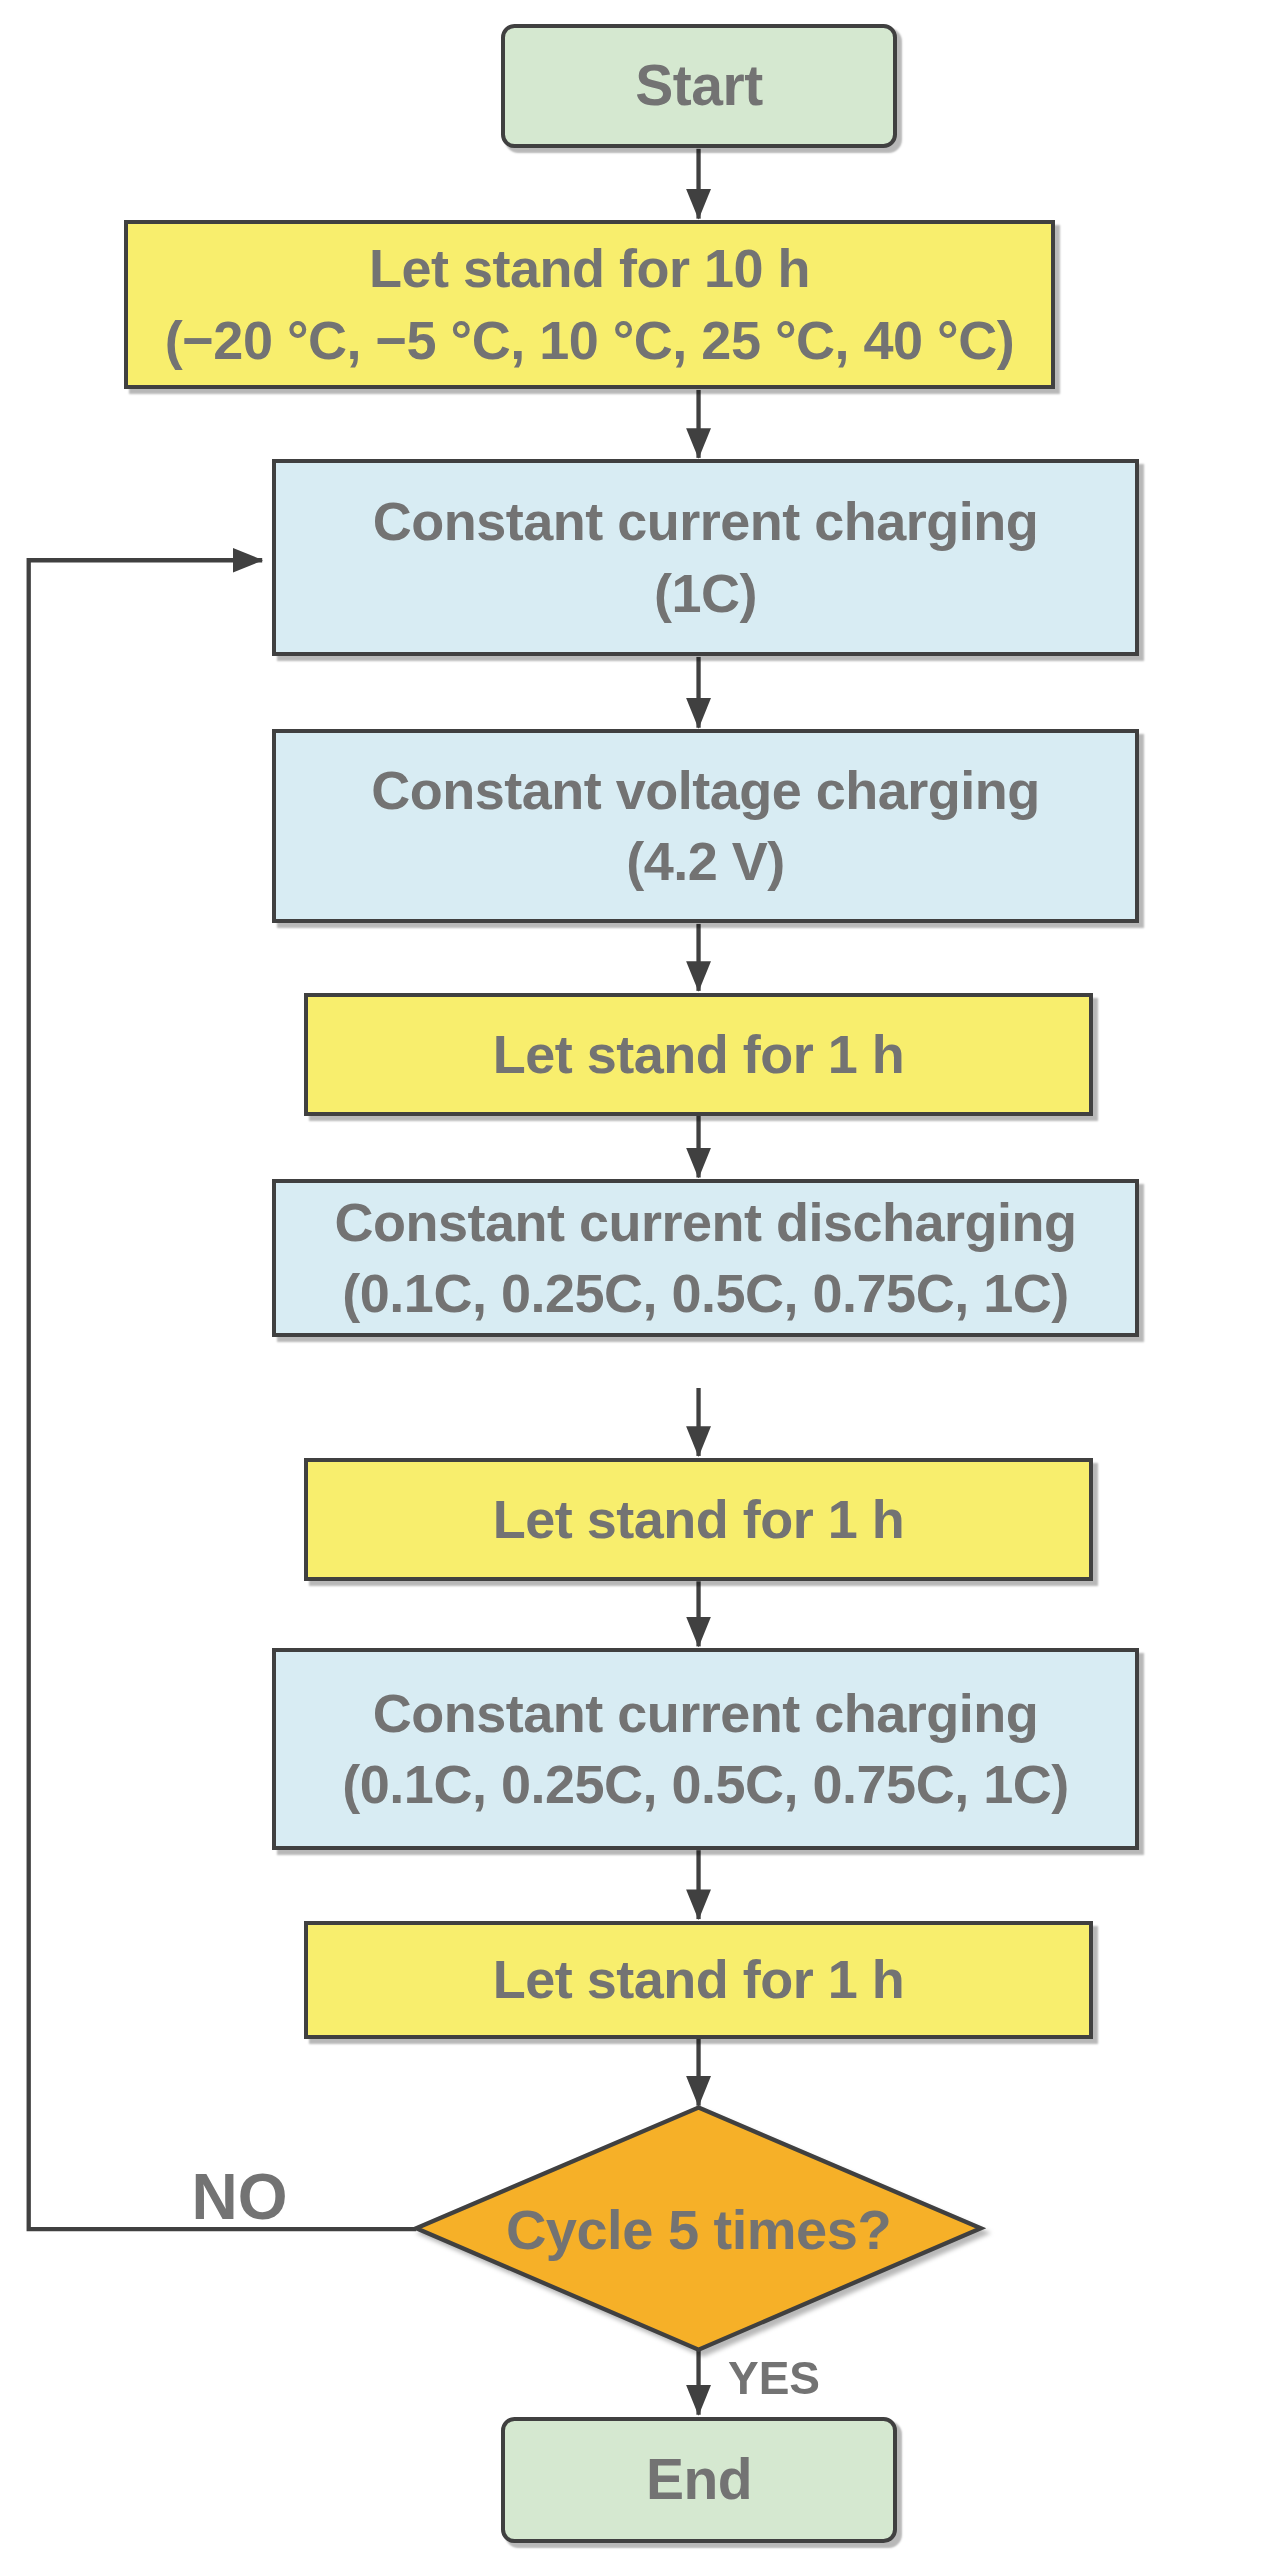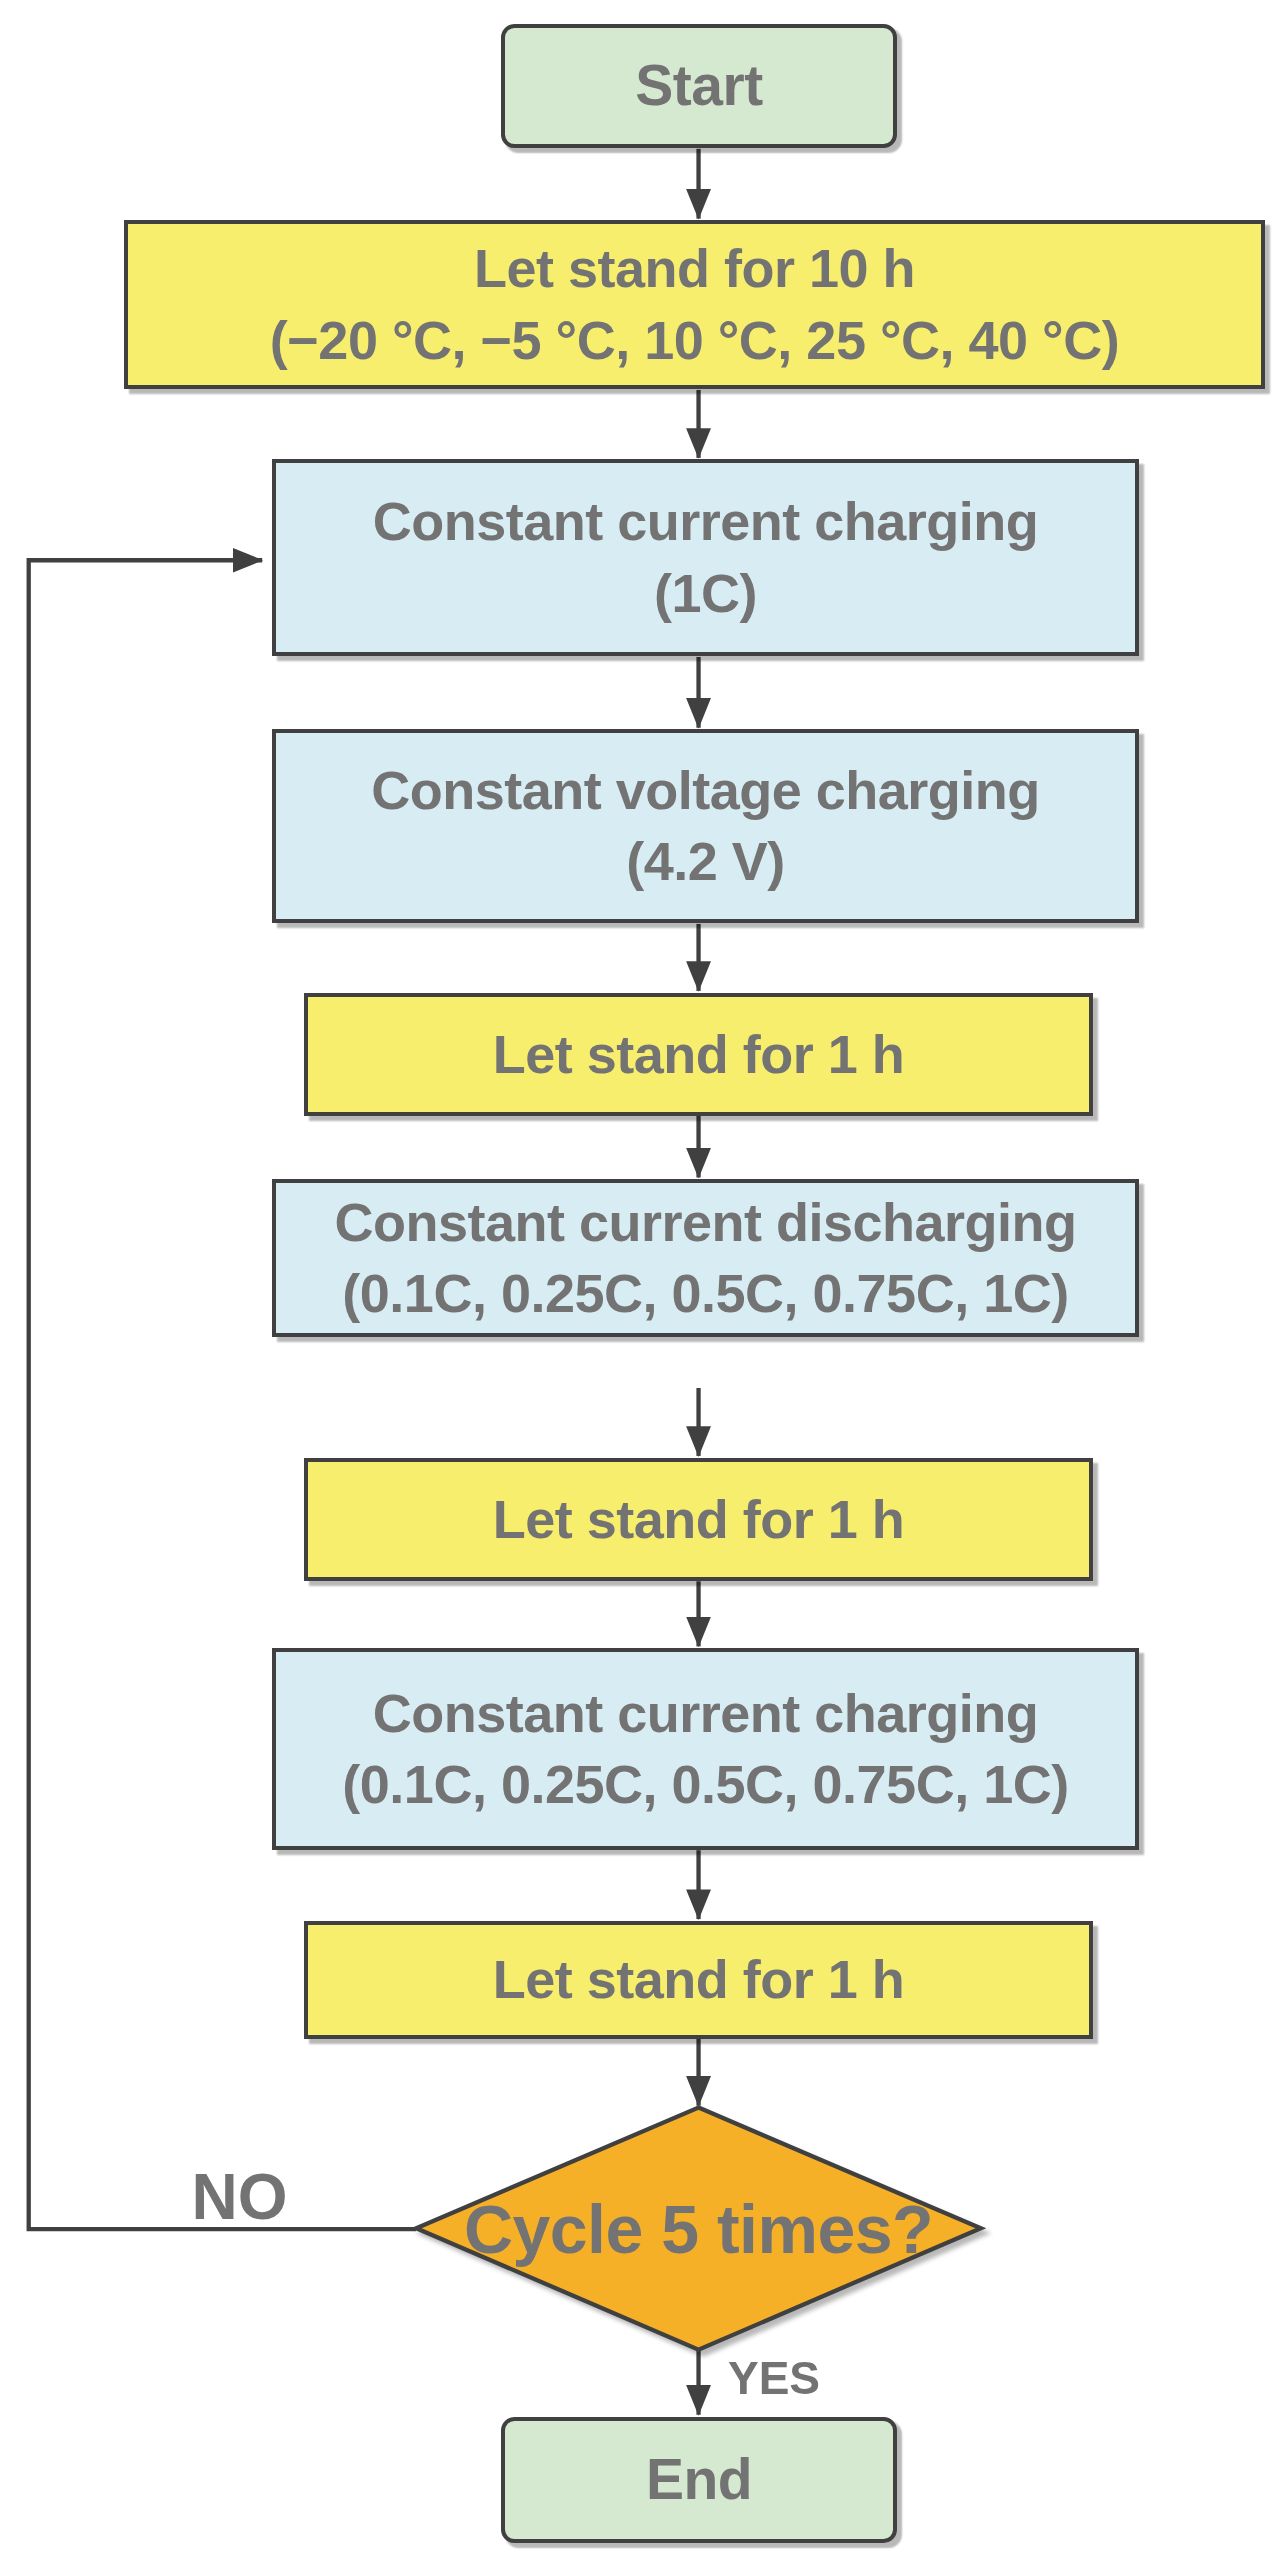--- a/index.html
+++ b/index.html
@@ -31,35 +31,35 @@
     white-space: nowrap;
   }
   .terminator { background: #d5e8d0; border-radius: 13.4px; font-size: 57px; }
   .wait   { background: #f8ee6d; }
   .step   { background: #d8ecf3; margin-left: 6px; }
 
   .diamond-label {
     position: absolute;
     left: 416px; top: 2108px; width: 565px; height: 242px;
     display: flex; align-items: center; justify-content: center;
-    font-weight: bold; font-size: 68px; letter-spacing: -0.5px;
+    font-weight: bold; font-size: 56px; letter-spacing: -0.5px;
     white-space: nowrap;
   }
   .edge-label {
     position: absolute;
     font-weight: bold;
     line-height: 1;
     white-space: nowrap;
   }
   #no-label  { left: 163px; top: 2165px; width: 153px; text-align: center; font-size: 64px; }
   #yes-label { left: 728px; top: 2355px; width: 163px; text-align: left;  font-size: 46px; }
 
   
   #n-start   { left: 501px; top: 24px;   width: 396px; height: 124px; }
-  #n-rest10  { left: 124px; top: 220px;  width: 1141px; height: 169px; }
+  #n-rest10  { left: 124px; top: 220px;  width: 931px; height: 169px; }
   #n-cc1c    { left: 266px; top: 459px;  width: 867px; height: 197px; }
   #n-cv      { left: 266px; top: 729px;  width: 867px; height: 194px; }
   #n-rest1a  { left: 304px; top: 993px; width: 789px; height: 123px; }
   #n-ccd     { left: 266px; top: 1179px; width: 867px; height: 158px; }
   #n-rest1b  { left: 304px; top: 1458px; width: 789px; height: 123px; }
   #n-ccc     { left: 266px; top: 1648px; width: 867px; height: 202px; }
   #n-rest1c  { left: 304px; top: 1921px; width: 789px; height: 118px; }
   #n-end     { left: 501px; top: 2417px; width: 396px; height: 126px; }
 </style>
 </head>

